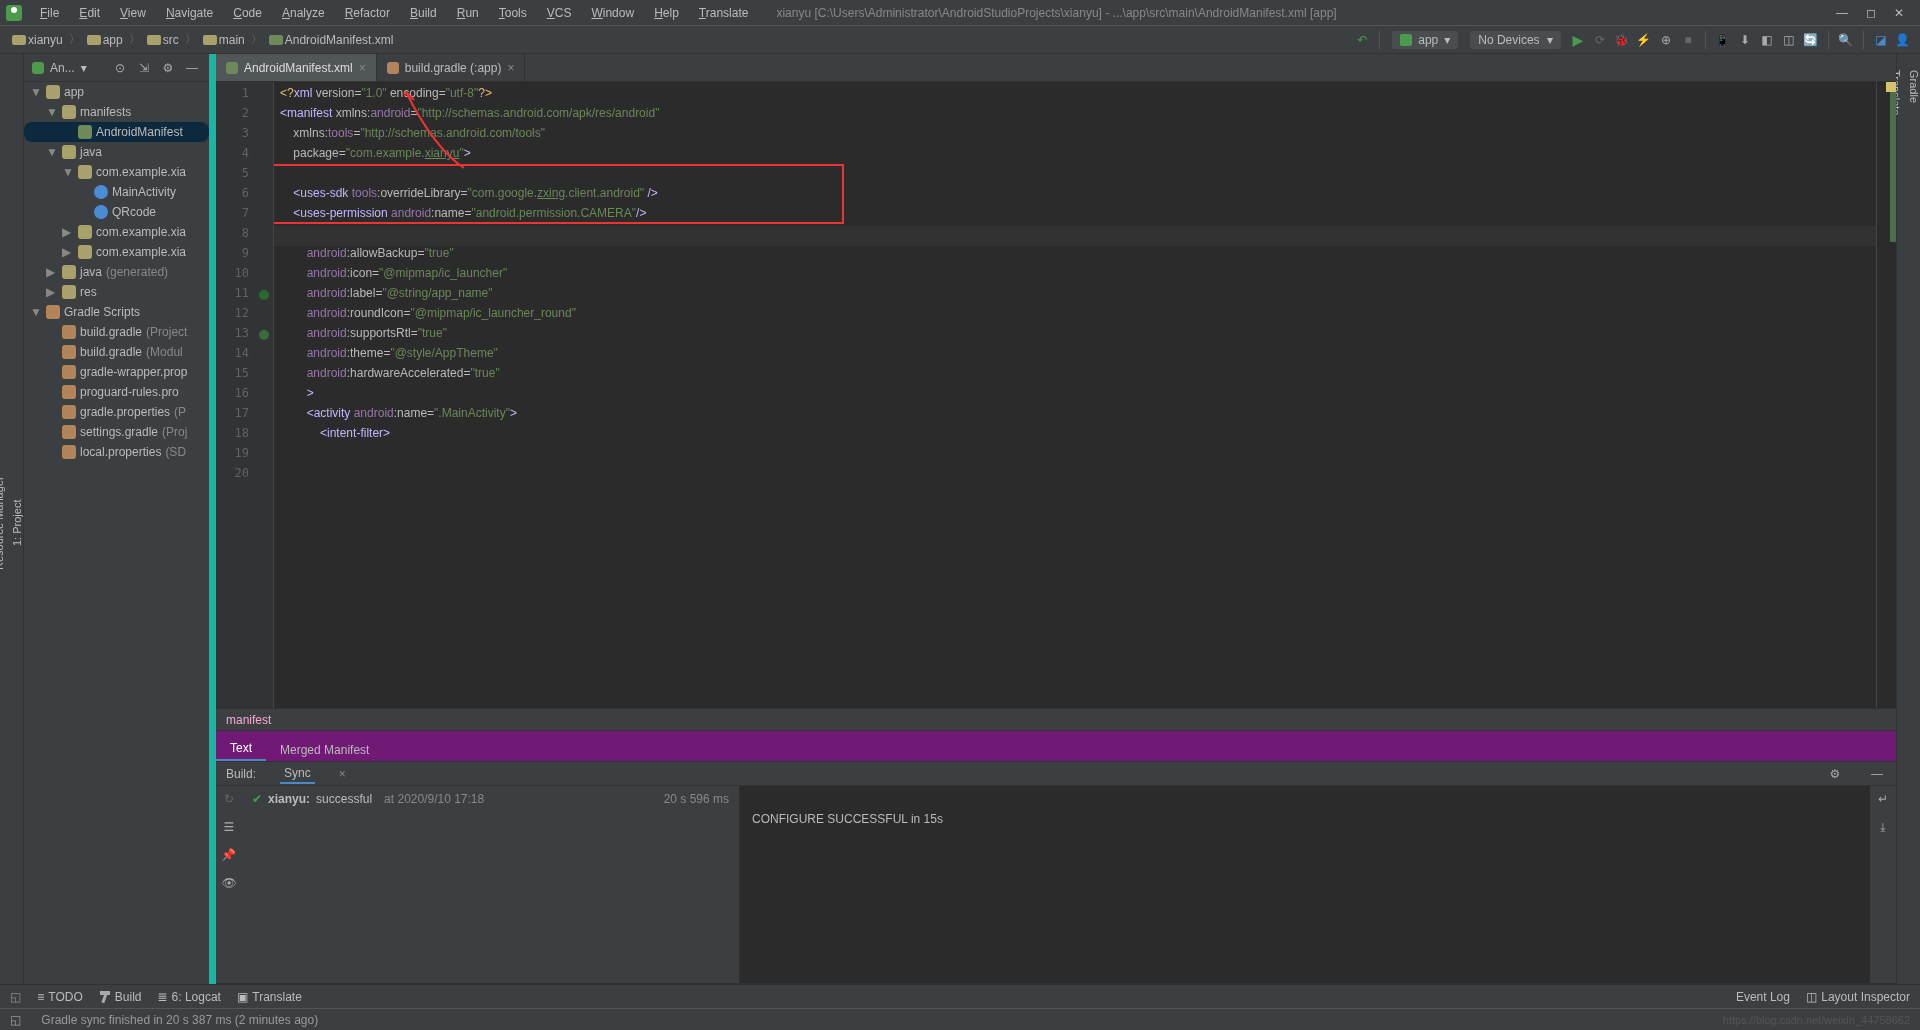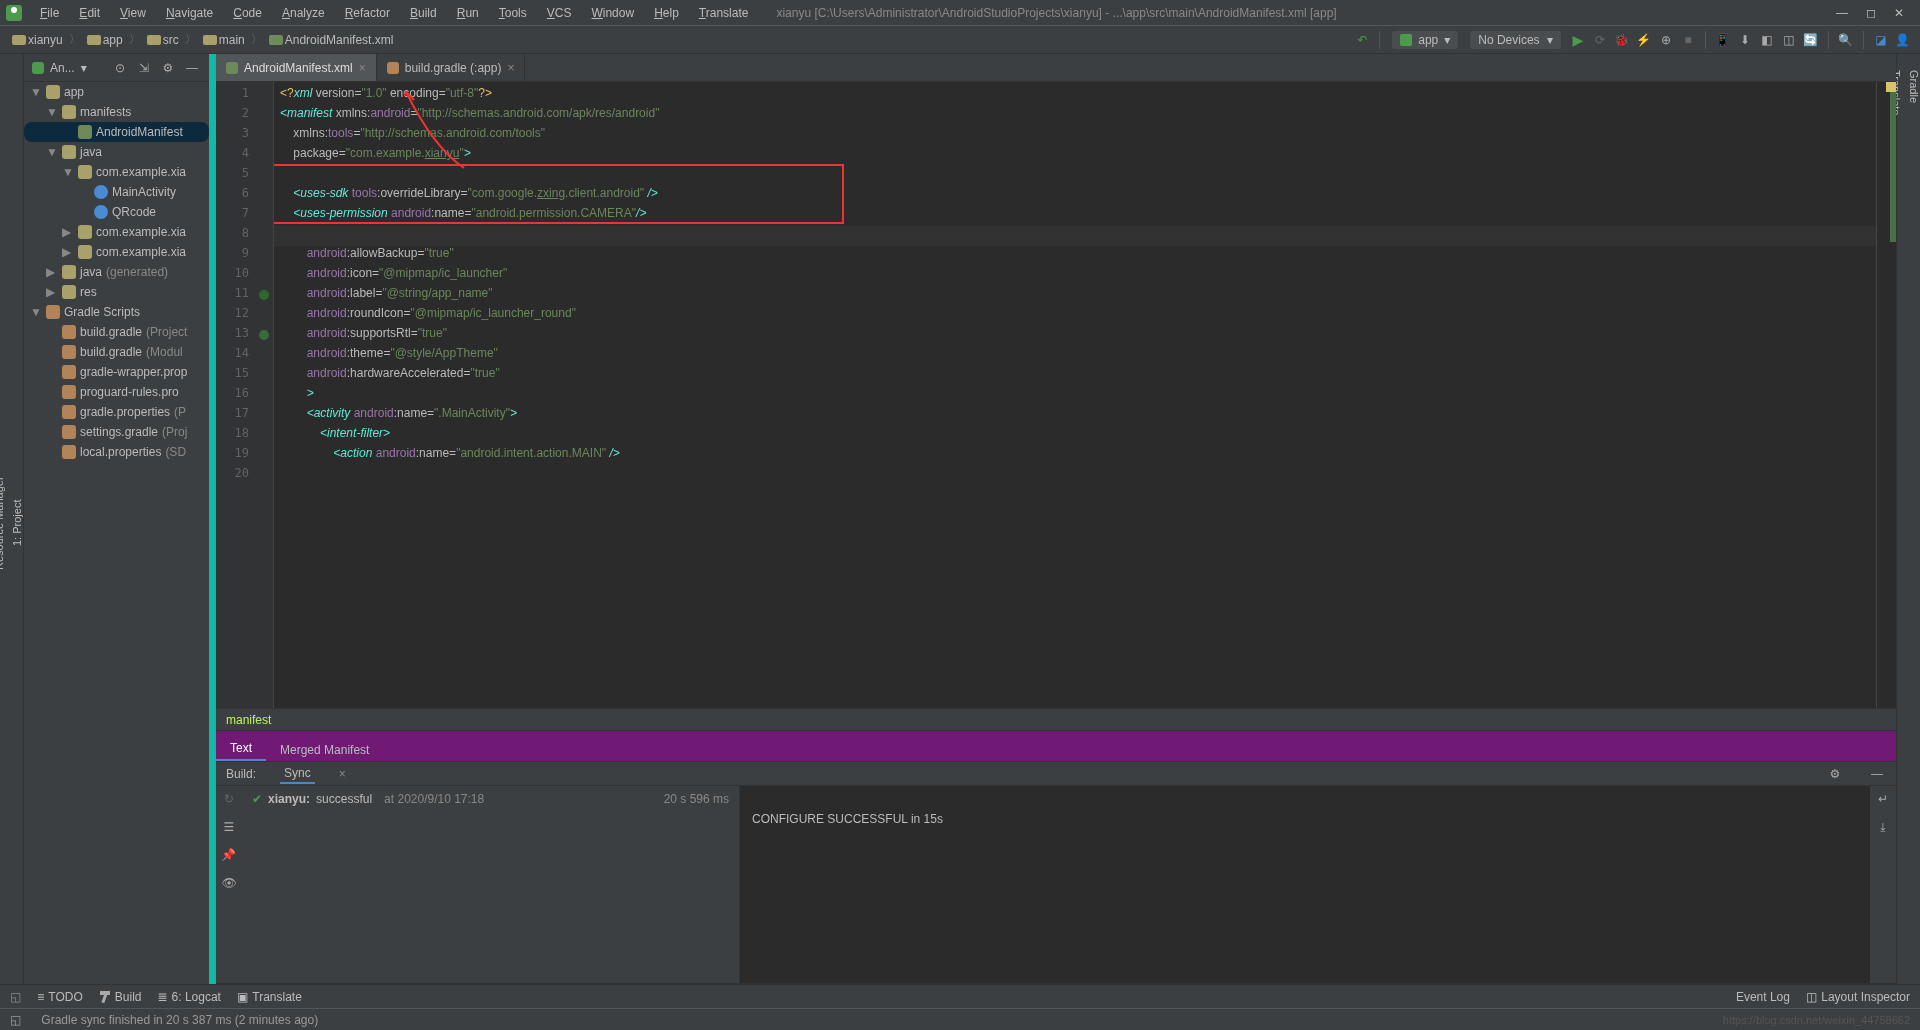--- a/index.html
+++ b/index.html
@@ -53,33 +53,33 @@
 .tab.active { background: #515658; color: #ddd; }
 .tab .close { color: #888; }
 
 .code-area { flex: 1; display: flex; min-height: 0; position: relative; }
 .gutter { width: 58px; background: #313335; border-right: 1px solid #444; padding-top: 4px; }
 .gutter .line { height: 20px; text-align: right; padding-right: 24px; color: #606366; font-family: Consolas, monospace; font-size: 12px; position: relative; }
 .gutter .mark-green { position: absolute; right: 4px; top: 4px; width: 10px; height: 10px; background: #2c6a2c; border-radius: 5px; }
 .gutter .mark-circle { position: absolute; right: 4px; top: 4px; width: 10px; height: 10px; background: #3a6b3a; border-radius: 5px; }
 .code { flex: 1; padding-top: 4px; font-family: Consolas, monospace; font-size: 12px; overflow: hidden; position: relative; }
 .code .line { height: 20px; white-space: pre; padding-left: 6px; }
-.tag { color: #5eead4; font-style: italic; }
+.tag { color: #c4b5fd; }
 .attr { color: #bababa; }
 .ns { color: #9876aa; }
 .val { color: #6a8759; }
 .pi { color: #e8bf6a; }
 .caret-line { background: #323232; }
 .redbox { position: absolute; border: 2px solid #e33; top: 82px; left: -10px; width: 580px; height: 60px; pointer-events: none; }
 .arrow-annotation { stroke: #e33; stroke-width: 2; fill: none; }
 .minimap { width: 20px; background: #2b2b2b; border-left: 1px solid #444; position: relative; }
 .minimap .warn-strip { position: absolute; top: 0; right: 0; width: 10px; height: 10px; background: #d6c36a; }
 .minimap .ok-strip { position: absolute; top: 10px; right: 0; width: 6px; height: 150px; background: #496f49; }
 
-.breadcrumb-bar { height: 22px; background: #3c3f41; display: flex; align-items: center; padding: 0 10px; color: #bef264; border-top: 1px solid #323232; }
+.breadcrumb-bar { height: 22px; background: #3c3f41; display: flex; align-items: center; padding: 0 10px; color: #f9a8d4; border-top: 1px solid #323232; }
 .editor-bottom-tabs { height: 32px; background: #701a75; display: flex; align-items: flex-end; border-top: 1px solid #323232; border-bottom: 1px solid #323232; }
 .editor-bottom-tabs .btab { padding: 4px 14px; cursor: pointer; }
 .editor-bottom-tabs .btab.active { border-bottom: 2px solid #4a88c7; color: #fff; }
 
 .build-header { display: flex; align-items: center; background: #3c3f41; height: 24px; padding: 0 10px; gap: 24px; border-bottom: 1px solid #323232; }
 .build-header .btab { padding: 2px 4px; }
 .build-header .btab.active { border-bottom: 2px solid #4a88c7; }
 .build-header .close { color: #888; }
 
 .build-body { height: 198px; display: flex; background: #2b2b2b; border-bottom: 1px solid #323232; }
@@ -367,21 +367,20 @@
           <div class="line">        <span class="ns">android</span><span class="attr">:allowBackup</span>=<span class="val">"true"</span></div>
           <div class="line">        <span class="ns">android</span><span class="attr">:icon</span>=<span class="val">"@mipmap/ic_launcher"</span></div>
           <div class="line">        <span class="ns">android</span><span class="attr">:label</span>=<span class="val">"@string/app_name"</span></div>
           <div class="line">        <span class="ns">android</span><span class="attr">:roundIcon</span>=<span class="val">"@mipmap/ic_launcher_round"</span></div>
           <div class="line">        <span class="ns">android</span><span class="attr">:supportsRtl</span>=<span class="val">"true"</span></div>
           <div class="line">        <span class="ns">android</span><span class="attr">:theme</span>=<span class="val">"@style/AppTheme"</span></div>
           <div class="line">        <span class="ns">android</span><span class="attr">:hardwareAccelerated</span>=<span class="val">"true"</span></div>
           <div class="line">        <span class="tag">&gt;</span></div>
           <div class="line">        <span class="tag">&lt;activity </span><span class="ns">android</span><span class="attr">:name</span>=<span class="val">".MainActivity"</span><span class="tag">&gt;</span></div>
           <div class="line">            <span class="tag">&lt;intent-filter&gt;</span></div>
-          <div class="line">                <span class="tag">&lt;action </span><span class="ns">android</span><span class="attr">:name</span>=<span class="val">"android.intent.action.MAIN"</span> <span class="tag">/&gt;</span></div>
         </div>
       <div class="minimap">
         <div class="warn-strip"></div>
         <div class="ok-strip"></div>
       </div>
     </div>
     <svg class="arrow-svg">
       <path class="arrow-annotation" d="M 60 90 Q 30 70 2 14"></path>
       <path class="arrow-annotation" d="M 2 14 L 10 22 M 2 14 L -4 24" stroke="#e33" fill="none"></path>
     </svg>

